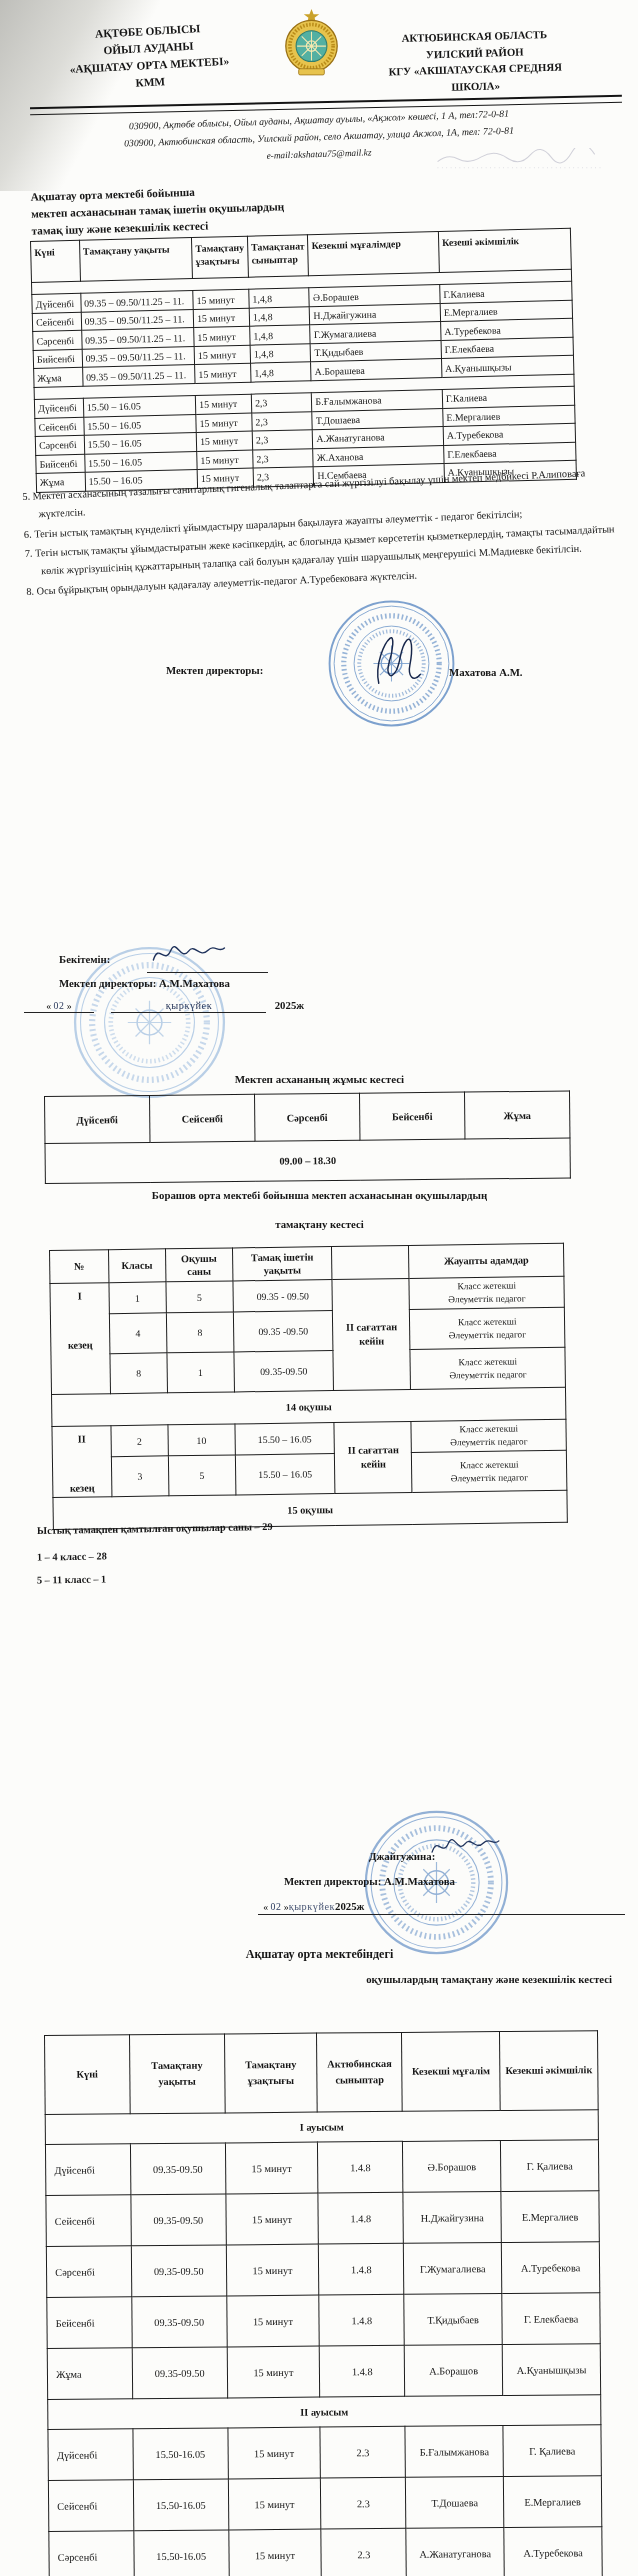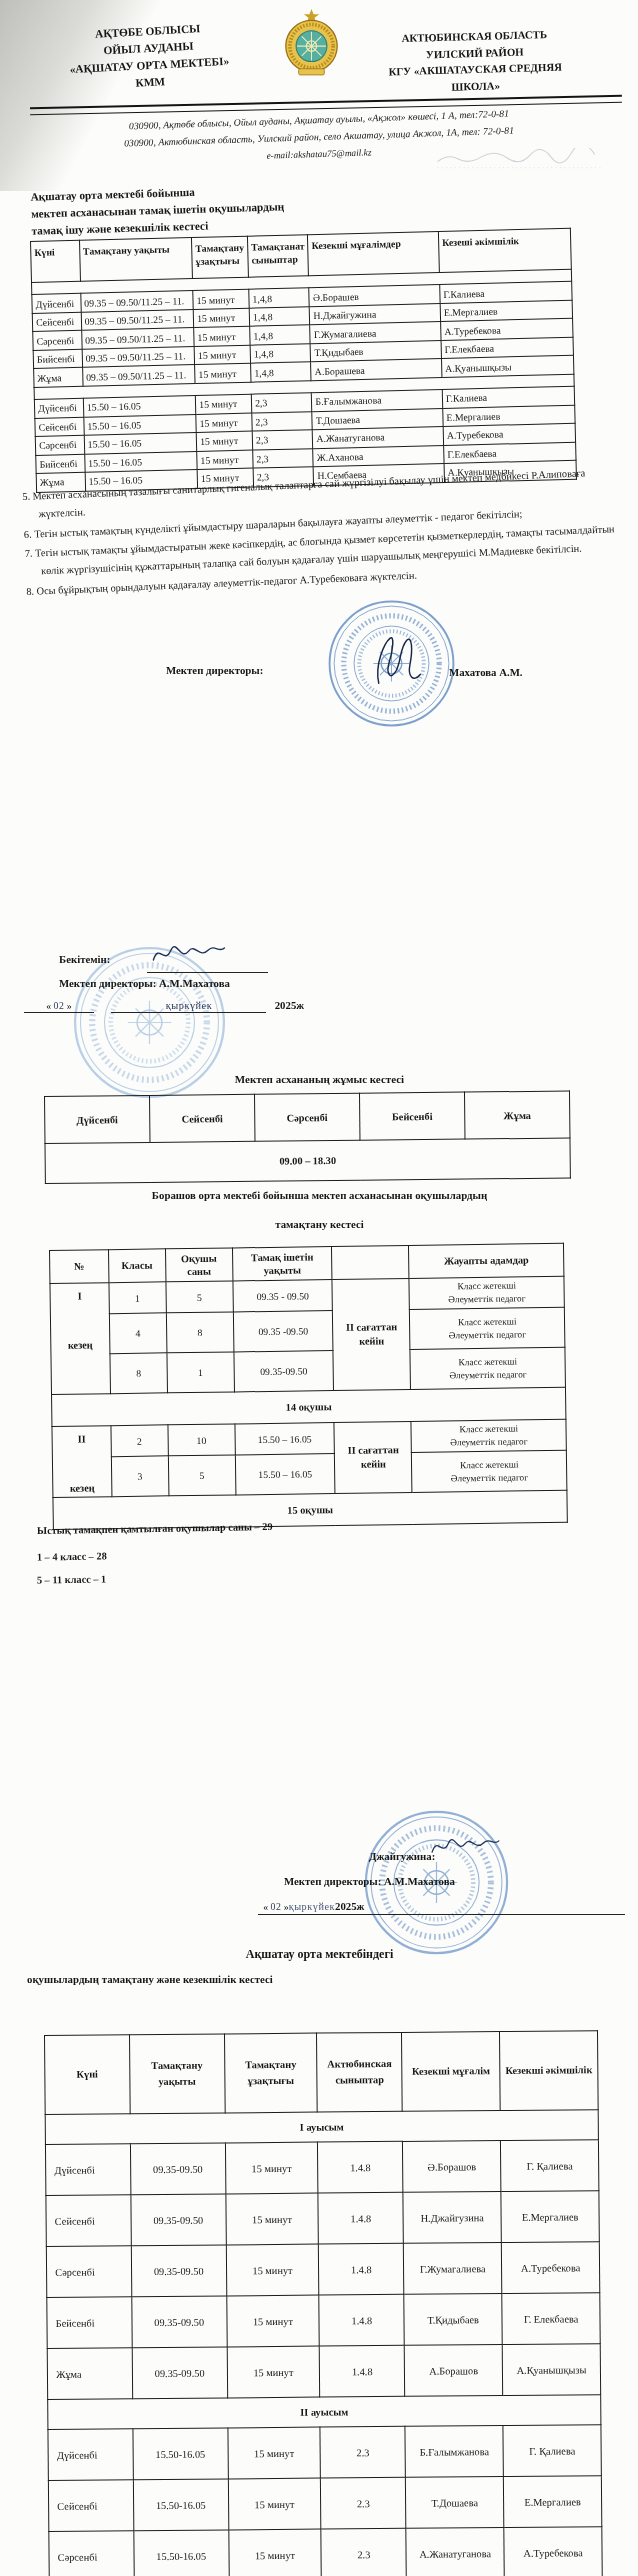--- a/index.html
+++ b/index.html
@@ -52,21 +52,21 @@
   .t3 td.period .pnum{margin-top:6.2px;}
   .t3 td.period .pword{margin-top:38px;}
   .t3 td.mid{font-weight:bold;font-size:10.3px;line-height:1.4;}
   .t3 td.resp{font-size:9.3px;line-height:1.35;}
   .t3 td.sum{height:29px;font-weight:bold;font-size:10.3px;}
   .t3 td.r1{height:28px;} .t3 td.r2{height:37px;}
   .notes{left:37px;font-size:10.3px;font-weight:bold;transform:rotate(-1deg);}
   .n1{top:1523px;} .n2{top:1551px;} .n3{top:1574px;}
   
   .title3a{left:31px;top:1947px;width:577px;text-align:center;font-size:12px;font-weight:bold;}
-  .title3b{left:27px;top:1973px;width:577px;text-align:left;font-size:10.8px;font-weight:bold;}
+  .title3b{left:35px;top:1973px;width:577px;text-align:right;font-size:10.8px;font-weight:bold;}
   .t4{left:44px;top:2035px;width:554px;transform:rotate(-0.5deg);transform-origin:0 0;}
   .t4 td{font-size:10.3px;text-align:center;padding:1px 3.1px;}
   .t4 tr.hd td{font-weight:bold;height:76px;line-height:1.55;}
   .t4 td.shift{height:27px;font-weight:bold;}
   .t4 tr.row td{height:48px;}
   .t4 td.day{text-align:left;padding-left:8.2px;}
   .date3{left:258px;top:1900px;width:357px;border-bottom:1.3px solid #222;display:flex;justify-content:flex-start;align-items:baseline;padding:0 5.2px 2.1px 5.2px;font-size:9.8px;}
 </style>
 </head>
 <body>

